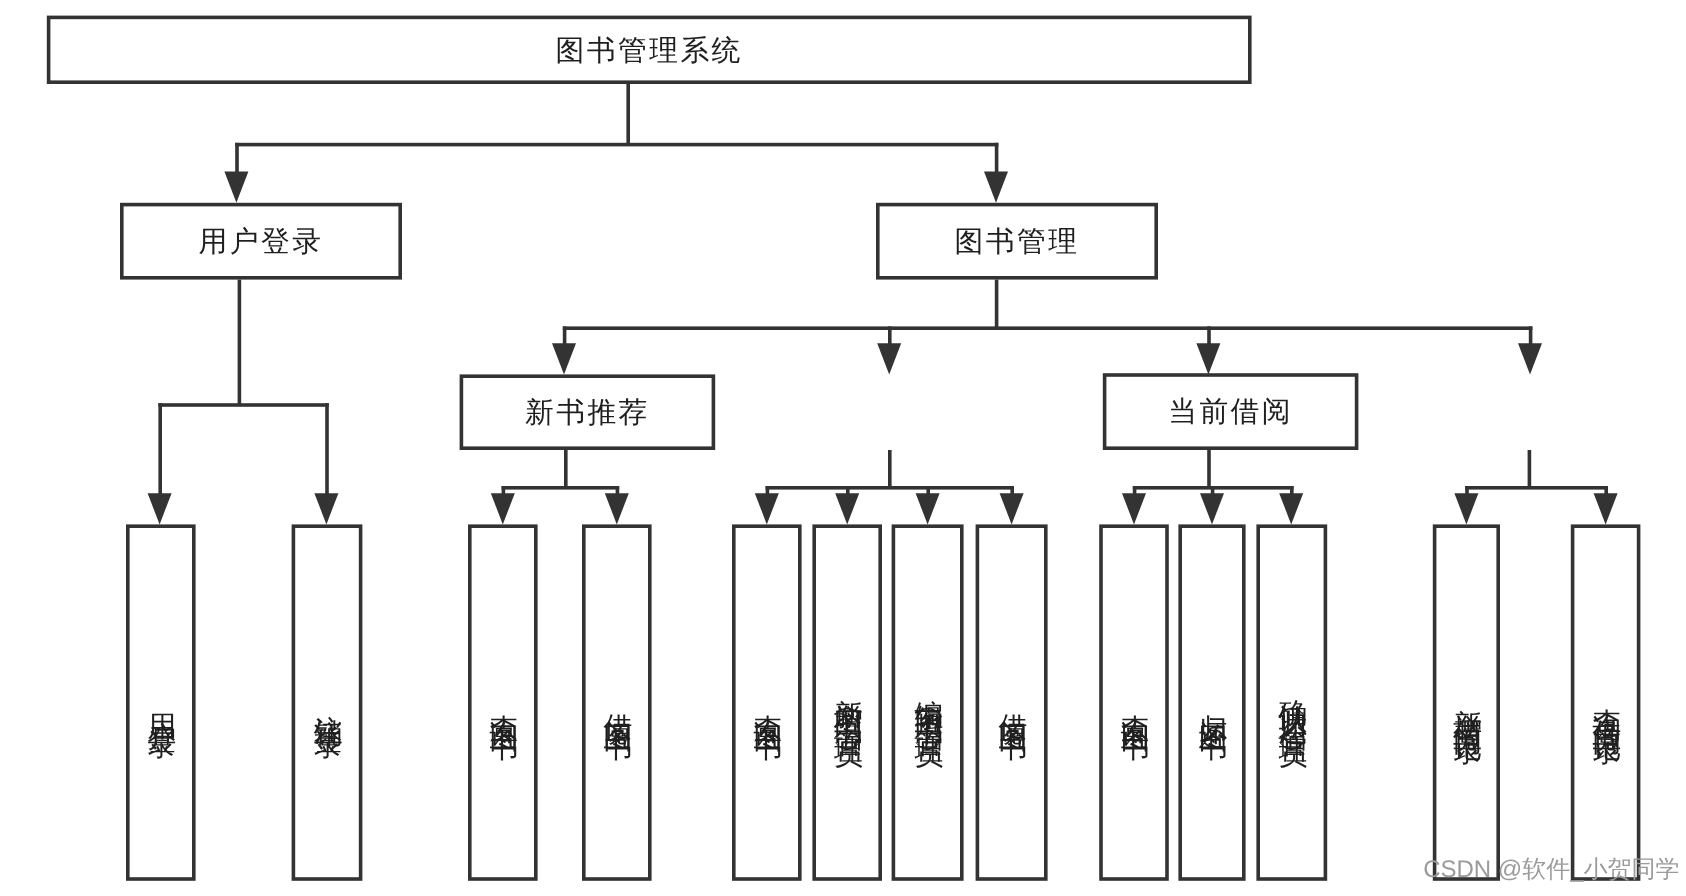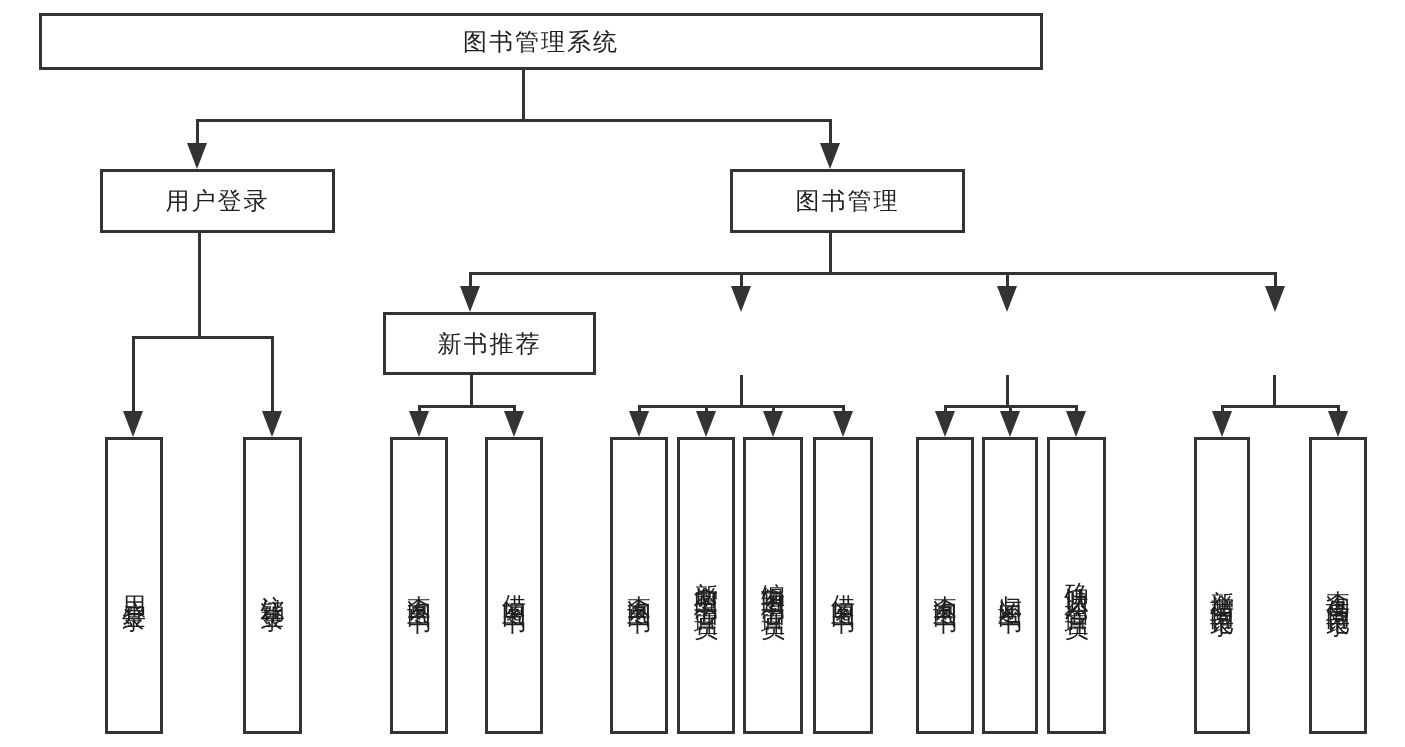--- a/index.html
+++ b/index.html
@@ -41,20 +41,23 @@
 
   <div class="box hbox" style="left:82px; top:169px; width:235px; height:64px;">
     <span>用户登录</span>
   </div>
   <div class="box hbox" style="left:712px; top:169px; width:235px; height:64px;">
     <span>图书管理</span>
   </div>
 
   <div class="box hbox" style="left:365px; top:312px; width:213px; height:63px;">
     <span>新书推荐</span>
+  </div>
+  <div class="box hbox" style="left:901px; top:311px; width:213px; height:64px;">
+    <span>当前借阅</span>
   </div>
 
   <div class="box vbox" style="left:105px; top:437px; width:58px; height:297px;">
     <span class="vtext">用户登录</span>
   </div>
   <div class="box vbox" style="left:243px; top:437px; width:59px; height:297px;">
     <span class="vtext">注销登录</span>
   </div>
 
   <div class="box vbox" style="left:390px; top:437px; width:58px; height:297px;">
@@ -146,14 +149,15 @@
   <div class="arrow" style="left:1000px; top:411px;"></div>
   <div class="arrow" style="left:1066px; top:411px;"></div>
 
   <div class="vline" style="left:1272.5px; top:375px; height:32px;"></div>
   <div class="hline" style="left:1220.5px; top:405px; width:119px;"></div>
   <div class="vline" style="left:1220.5px; top:405px; height:10px;"></div>
   <div class="vline" style="left:1336.5px; top:405px; height:10px;"></div>
   <div class="arrow" style="left:1212px; top:411px;"></div>
   <div class="arrow" style="left:1328px; top:411px;"></div>
 
+  <div class="watermark">CSDN @软件_小贺同学</div>
 
 </div>
 
 </body></html>

